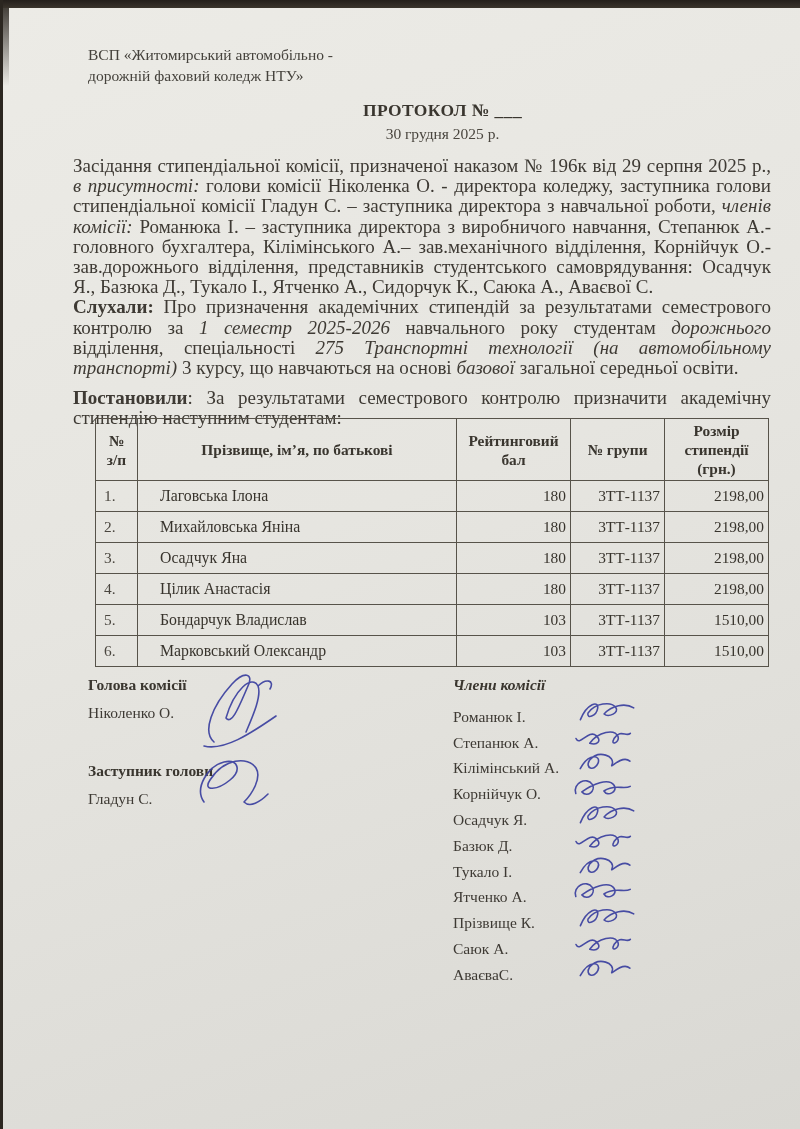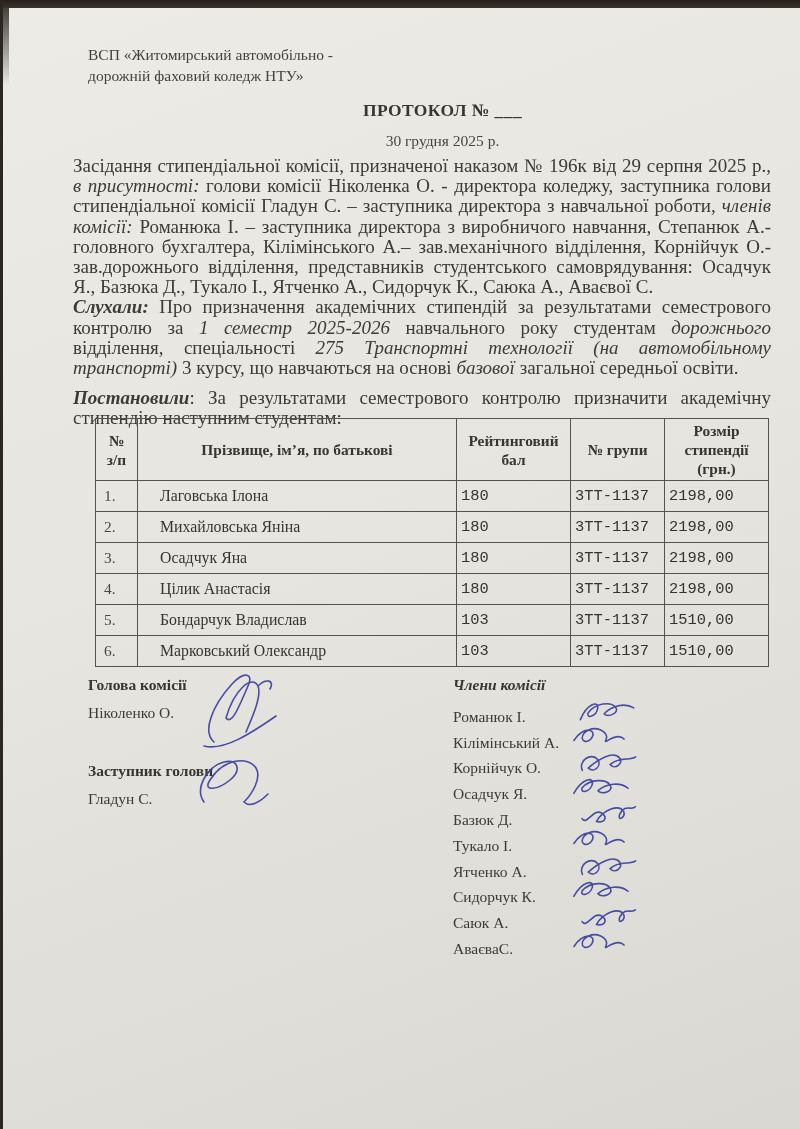--- a/index.html
+++ b/index.html
@@ -18,41 +18,41 @@
     background:linear-gradient(160deg,#ecebe6 0%,#e6e5e0 45%,#deddd8 80%,#d9d8d3 100%);
   }
   .corner-wedge{position:absolute;left:0;top:0;width:6px;height:78px;
     background:linear-gradient(to bottom,rgba(40,35,29,.85),rgba(40,35,29,0));}
   
   .letterhead{position:absolute;left:85px;top:36px;width:320px;
     font-size:15.5px;line-height:21px;color:#45423c;}
   
   .title-wrap{position:absolute;left:16px;right:0;top:92px;text-align:center;padding-left:66px;color:#3a362f;}
   .doc-title{font-weight:bold;font-size:17.5px;letter-spacing:.4px;}
-  .doc-date{font-size:15.5px;margin-top:11px;color:#4a463f;}
+  .doc-date{font-size:15.5px;margin-top:4px;color:#4a463f;}
   
   .bodytext{position:absolute;left:70px;top:148px;width:698px;
     font-size:19px;line-height:20.2px;color:#3e3a34;}
   .bodytext p{margin:0;text-align:justify;}
   .bodytext p.resolve{margin-top:10px;}
   .it{font-style:italic;}
-  .bit{font-style:italic;font-weight:bold;}
+  .bit{font-weight:bold;}
   
   table.stip{position:absolute;left:92px;top:410px;width:673px;
     border-collapse:collapse;table-layout:fixed;
     font-size:15.4px;color:#37332c;}
   table.stip th,table.stip td{border:1px solid #57534a;}
   table.stip th{
     font-weight:bold;text-align:center;vertical-align:middle;
     white-space:pre-line;line-height:19px;height:50px;padding:2px 3px;color:#3a362f;
   }
   table.stip td{height:28px;padding:1px 4px;}
   table.stip td.c0{text-align:left;padding-left:8px;color:#4a463f;}
   table.stip td.c1{padding-left:22px;font-size:15.8px;margin-top:37px;}
-  table.stip td.c2,table.stip td.c3,table.stip td.c4{text-align:left;font-family:Liberation Mono, monospace;}
+  table.stip td.c2,table.stip td.c3,table.stip td.c4{text-align:right;}
   
   .sig-left{position:absolute;left:85px;top:668px;width:340px;font-size:15.5px;color:#3e3a34;}
   .sig-left .role{font-weight:bold;color:#3a362f;}
   .sig-left .pos0{position:absolute;left:0;top:0;}
   .sig-left .pos1{position:absolute;left:0;top:28px;}
   .sig-left .pos2{position:absolute;left:0;top:86px;}
   .sig-left .pos3{position:absolute;left:0;top:114px;}
   .sig-ink-1{position:absolute;left:108px;top:-6px;}
   .sig-ink-2{position:absolute;left:102px;top:78px;}
   .sig-right{position:absolute;left:450px;top:668px;width:300px;font-size:15.5px;color:#3e3a34;}
@@ -177,20 +177,26 @@
     <div class="sig-right">
       <div class="members-title">Члени комісії</div>
       <div>
           <div class="member-row">
             <span class="member-name">Романюк І.</span>
             <span class="member-sig"><svg class="ink" width="66" height="26" viewBox="0 0 64 26">
                 <path d="M4,20 C12,4 24,2 22,10 C20,18 10,20 12,14 C20,4 36,4 40,10 C44,16 32,20 28,16 C36,8 50,6 58,12" stroke="#3a3f9e"></path>
               </svg></span>
           </div>
           <div class="member-row">
+            <span class="member-name">Степанюк А.</span>
+            <span class="member-sig"><svg class="ink" width="66" height="26" viewBox="0 0 64 26">
+                <path d="M6,16 C10,24 18,6 26,12 C32,17 28,22 20,20 C28,8 44,4 48,12 C50,18 40,22 44,14 C50,4 56,12 60,8" stroke="#3a3f9e"></path>
+              </svg></span>
+          </div>
+          <div class="member-row">
             <span class="member-name">Кілімінський А.</span>
             <span class="member-sig"><svg class="ink" width="66" height="26" viewBox="0 0 64 26">
                 <path d="M4,18 C14,2 26,6 22,14 C18,22 8,18 14,10 C24,0 40,8 36,16 C33,22 46,6 54,14" stroke="#3a3f9e"></path>
               </svg></span>
           </div>
           <div class="member-row">
             <span class="member-name">Корнійчук О.</span>
             <span class="member-sig"><svg class="ink" width="66" height="26" viewBox="0 0 64 26">
                 <path d="M6,20 C2,10 16,2 22,10 C26,16 18,24 12,18 C22,10 38,2 44,10 C48,16 38,22 34,16 C44,8 54,14 60,10" stroke="#3a3f9e"></path>
               </svg></span>
@@ -213,21 +219,21 @@
                 <path d="M4,18 C14,2 26,6 22,14 C18,22 8,18 14,10 C24,0 40,8 36,16 C33,22 46,6 54,14" stroke="#3a3f9e"></path>
               </svg></span>
           </div>
           <div class="member-row">
             <span class="member-name">Ятченко А.</span>
             <span class="member-sig"><svg class="ink" width="66" height="26" viewBox="0 0 64 26">
                 <path d="M6,20 C2,10 16,2 22,10 C26,16 18,24 12,18 C22,10 38,2 44,10 C48,16 38,22 34,16 C44,8 54,14 60,10" stroke="#3a3f9e"></path>
               </svg></span>
           </div>
           <div class="member-row">
-            <span class="member-name">Сидорчук К.</span>
+            <span class="member-name">Прізвище К.</span>
             <span class="member-sig"><svg class="ink" width="66" height="26" viewBox="0 0 64 26">
                 <path d="M4,20 C12,4 24,2 22,10 C20,18 10,20 12,14 C20,4 36,4 40,10 C44,16 32,20 28,16 C36,8 50,6 58,12" stroke="#3a3f9e"></path>
               </svg></span>
           </div>
           <div class="member-row">
             <span class="member-name">Саюк А.</span>
             <span class="member-sig"><svg class="ink" width="66" height="26" viewBox="0 0 64 26">
                 <path d="M6,16 C10,24 18,6 26,12 C32,17 28,22 20,20 C28,8 44,4 48,12 C50,18 40,22 44,14 C50,4 56,12 60,8" stroke="#3a3f9e"></path>
               </svg></span>
           </div>

